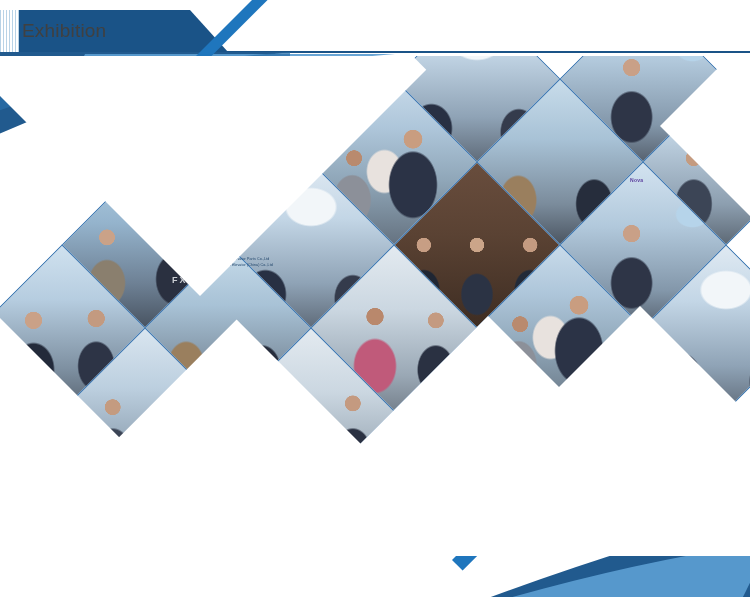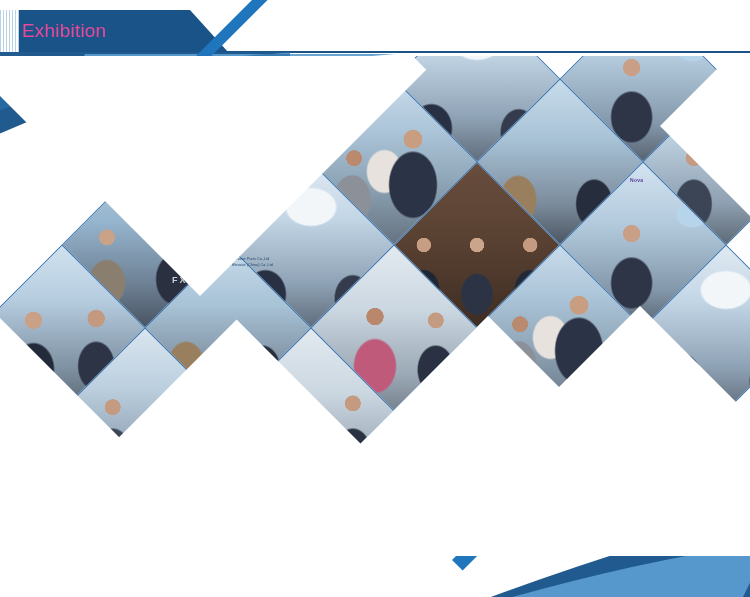--- a/index.html
+++ b/index.html
@@ -15,21 +15,21 @@
     position:absolute;left:0;top:41px;width:750px;height:1.5px;
     background:#1a5387;
   }
   .header-bar{
     position:absolute;left:0;top:0;width:228px;height:42px;
     background:#1a5387;
     clip-path:polygon(0 0, 190px 0, 228px 42px, 0 42px);
   }
   .header-title{
     position:absolute;left:22px;top:0;height:42px;line-height:42px;
-    color:#ec4899;font-size:19px;font-weight:400;letter-spacing:.2px;
+    color:#404040;font-size:19px;font-weight:400;letter-spacing:.2px;
     white-space:nowrap;
   }
   .header-stripes{
     position:absolute;left:0;top:0;width:19px;height:42px;
     background:repeating-linear-gradient(to right,
       #b9d3e6 0px,#b9d3e6 1.5px,
       #ffffff 1.5px,#ffffff 3px);
   }
 
   

